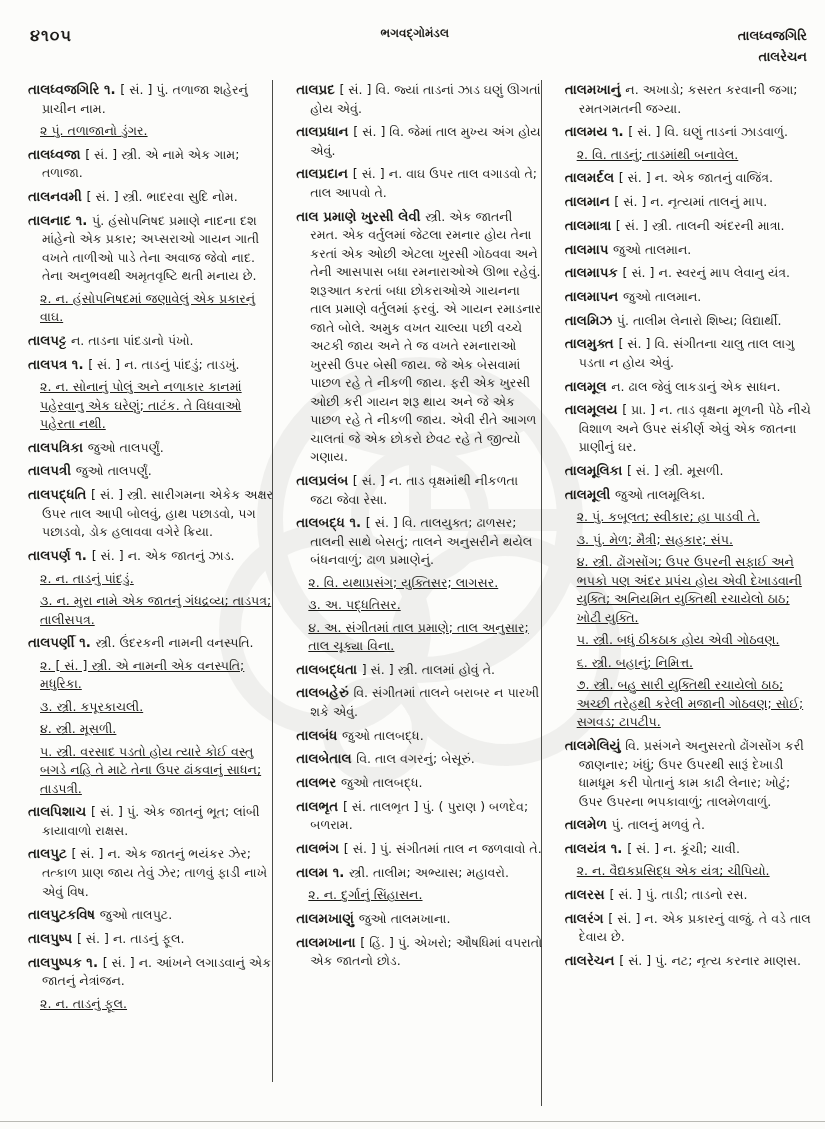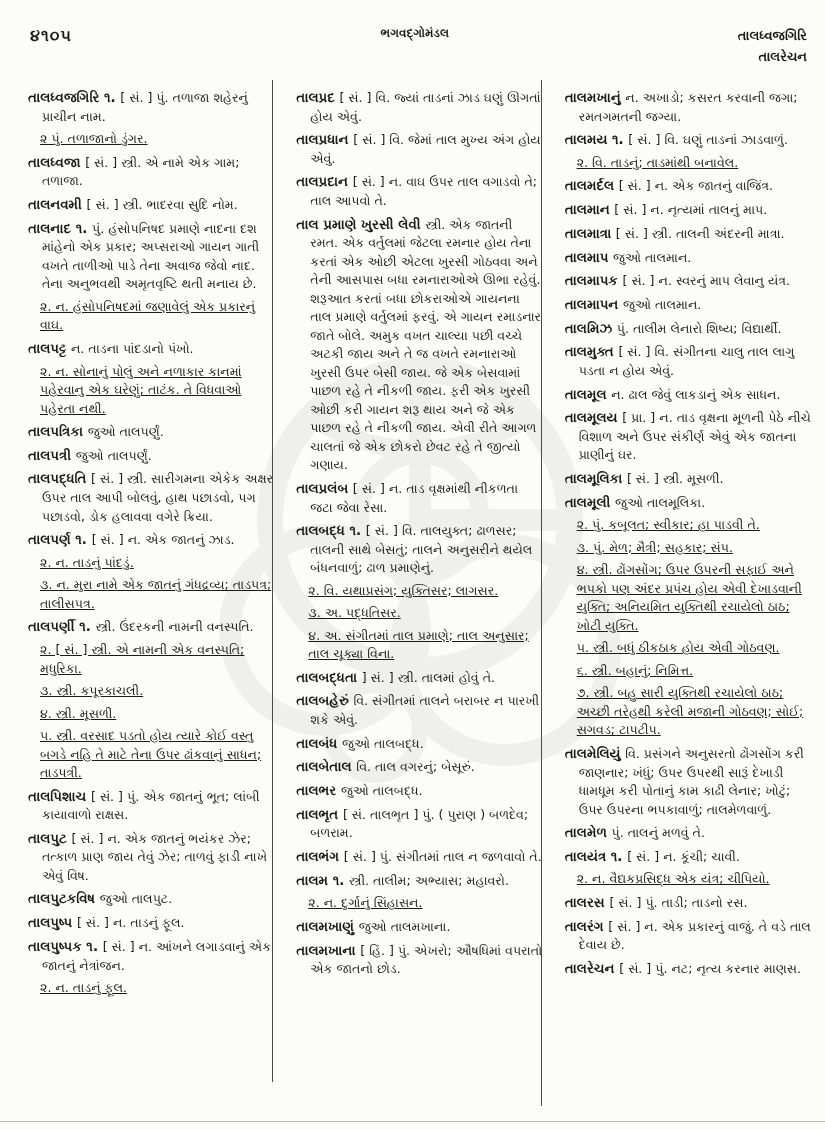--- a/index.html
+++ b/index.html
@@ -20,21 +20,21 @@
     font-weight:bold;
   }
   .page-number{font-size:16px;letter-spacing:1px;}
   .book-title{font-size:12px;transform:translateX(10px);}
   .guide-words{text-align:right;font-size:13px;line-height:1.6;}
   
   .content{
     position:absolute;top:80px;left:28px;right:14px;bottom:16px;
     display:flex;gap:22px;
   }
-  .col{flex:1 1 0;min-width:0;font-size:12.6px;line-height:1.47;margin-top:8px;}
+  .col{flex:1 1 0;min-width:0;font-size:12.6px;line-height:1.47;}
   .entry{margin:0 0 4px;padding-left:14px;text-indent:-14px;}
   .sense{margin:0 0 4px;padding-left:12px;text-indent:0;text-decoration:underline;}
   .headword{font-weight:bold;font-size:13.4px;}
   
   .divider{position:absolute;width:1px;background:#4a4a46;}
   .divider-1{left:272px;top:80px;height:1002px;}
   .divider-2{left:541px;top:80px;height:1026px;}
   .bottom-rule{
     position:absolute;left:0;right:0;bottom:7px;height:1px;
     background:#b9b9b4;
@@ -74,20 +74,21 @@
 
   <div class="content">
     <div class="col">
         <p class="entry"><b class="headword">તાલધ્વજગિરિ ૧. </b>[ સં. ] પું. તળાજા શહેરનું પ્રાચીન નામ.</p>
         <p class="sense">૨ પું. તળાજાનો ડુંગર.</p>
         <p class="entry"><b class="headword">તાલધ્વજા </b>[ સં. ] સ્ત્રી. એ નામે એક ગામ; તળાજા.</p>
         <p class="entry"><b class="headword">તાલનવમી </b>[ સં. ] સ્ત્રી. ભાદરવા સુદિ નોમ.</p>
         <p class="entry"><b class="headword">તાલનાદ ૧. </b>પું. હંસોપનિષદ પ્રમાણે નાદના દશ માંહેનો એક પ્રકાર; અપ્સરાઓ ગાયન ગાતી વખતે તાળીઓ પાડે તેના અવાજ જેવો નાદ. તેના અનુભવથી અમૃતવૃષ્ટિ થતી મનાય છે.</p>
         <p class="sense">૨. ન. હંસોપનિષદમાં જણાવેલું એક પ્રકારનું વાઘ.</p>
         <p class="entry"><b class="headword">તાલપટ્ટ </b>ન. તાડના પાંદડાનો પંખો.</p>
+        <p class="entry"><b class="headword">તાલપત્ર ૧. </b>[ સં. ] ન. તાડનું પાંદડું; તાડખું.</p>
         <p class="sense">૨. ન. સોનાનું પોલું અને નળાકાર કાનમાં પહેરવાનુ એક ઘરેણું; તાટંક. તે વિધવાઓ પહેરતા નથી.</p>
         <p class="entry"><b class="headword">તાલપત્રિકા </b>જુઓ તાલપર્ણું.</p>
         <p class="entry"><b class="headword">તાલપત્રી </b>જુઓ તાલપર્ણું.</p>
         <p class="entry"><b class="headword">તાલપદ્ધતિ </b>[ સં. ] સ્ત્રી. સારીગમના એકેક અક્ષર ઉપર તાલ આપી બોલવું, હાથ પછાડવો, પગ પછાડવો, ડોક હલાવવા વગેરે ક્રિયા.</p>
         <p class="entry"><b class="headword">તાલપર્ણ ૧. </b>[ સં. ] ન. એક જાતનું ઝાડ.</p>
         <p class="sense">૨. ન. તાડનું પાંદડું.</p>
         <p class="sense">૩. ન. મુરા નામે એક જાતનું ગંધદ્રવ્ય; તાડપત્ર; તાલીસપત્ર.</p>
         <p class="entry"><b class="headword">તાલપર્ણી ૧. </b>સ્ત્રી. ઉંદરકની નામની વનસ્પતિ.</p>
         <p class="sense">૨. [ સં. ] સ્ત્રી. એ નામની એક વનસ્પતિ; મધુરિકા.</p>
         <p class="sense">૩. સ્ત્રી. કપૂરકાચલી.</p>

